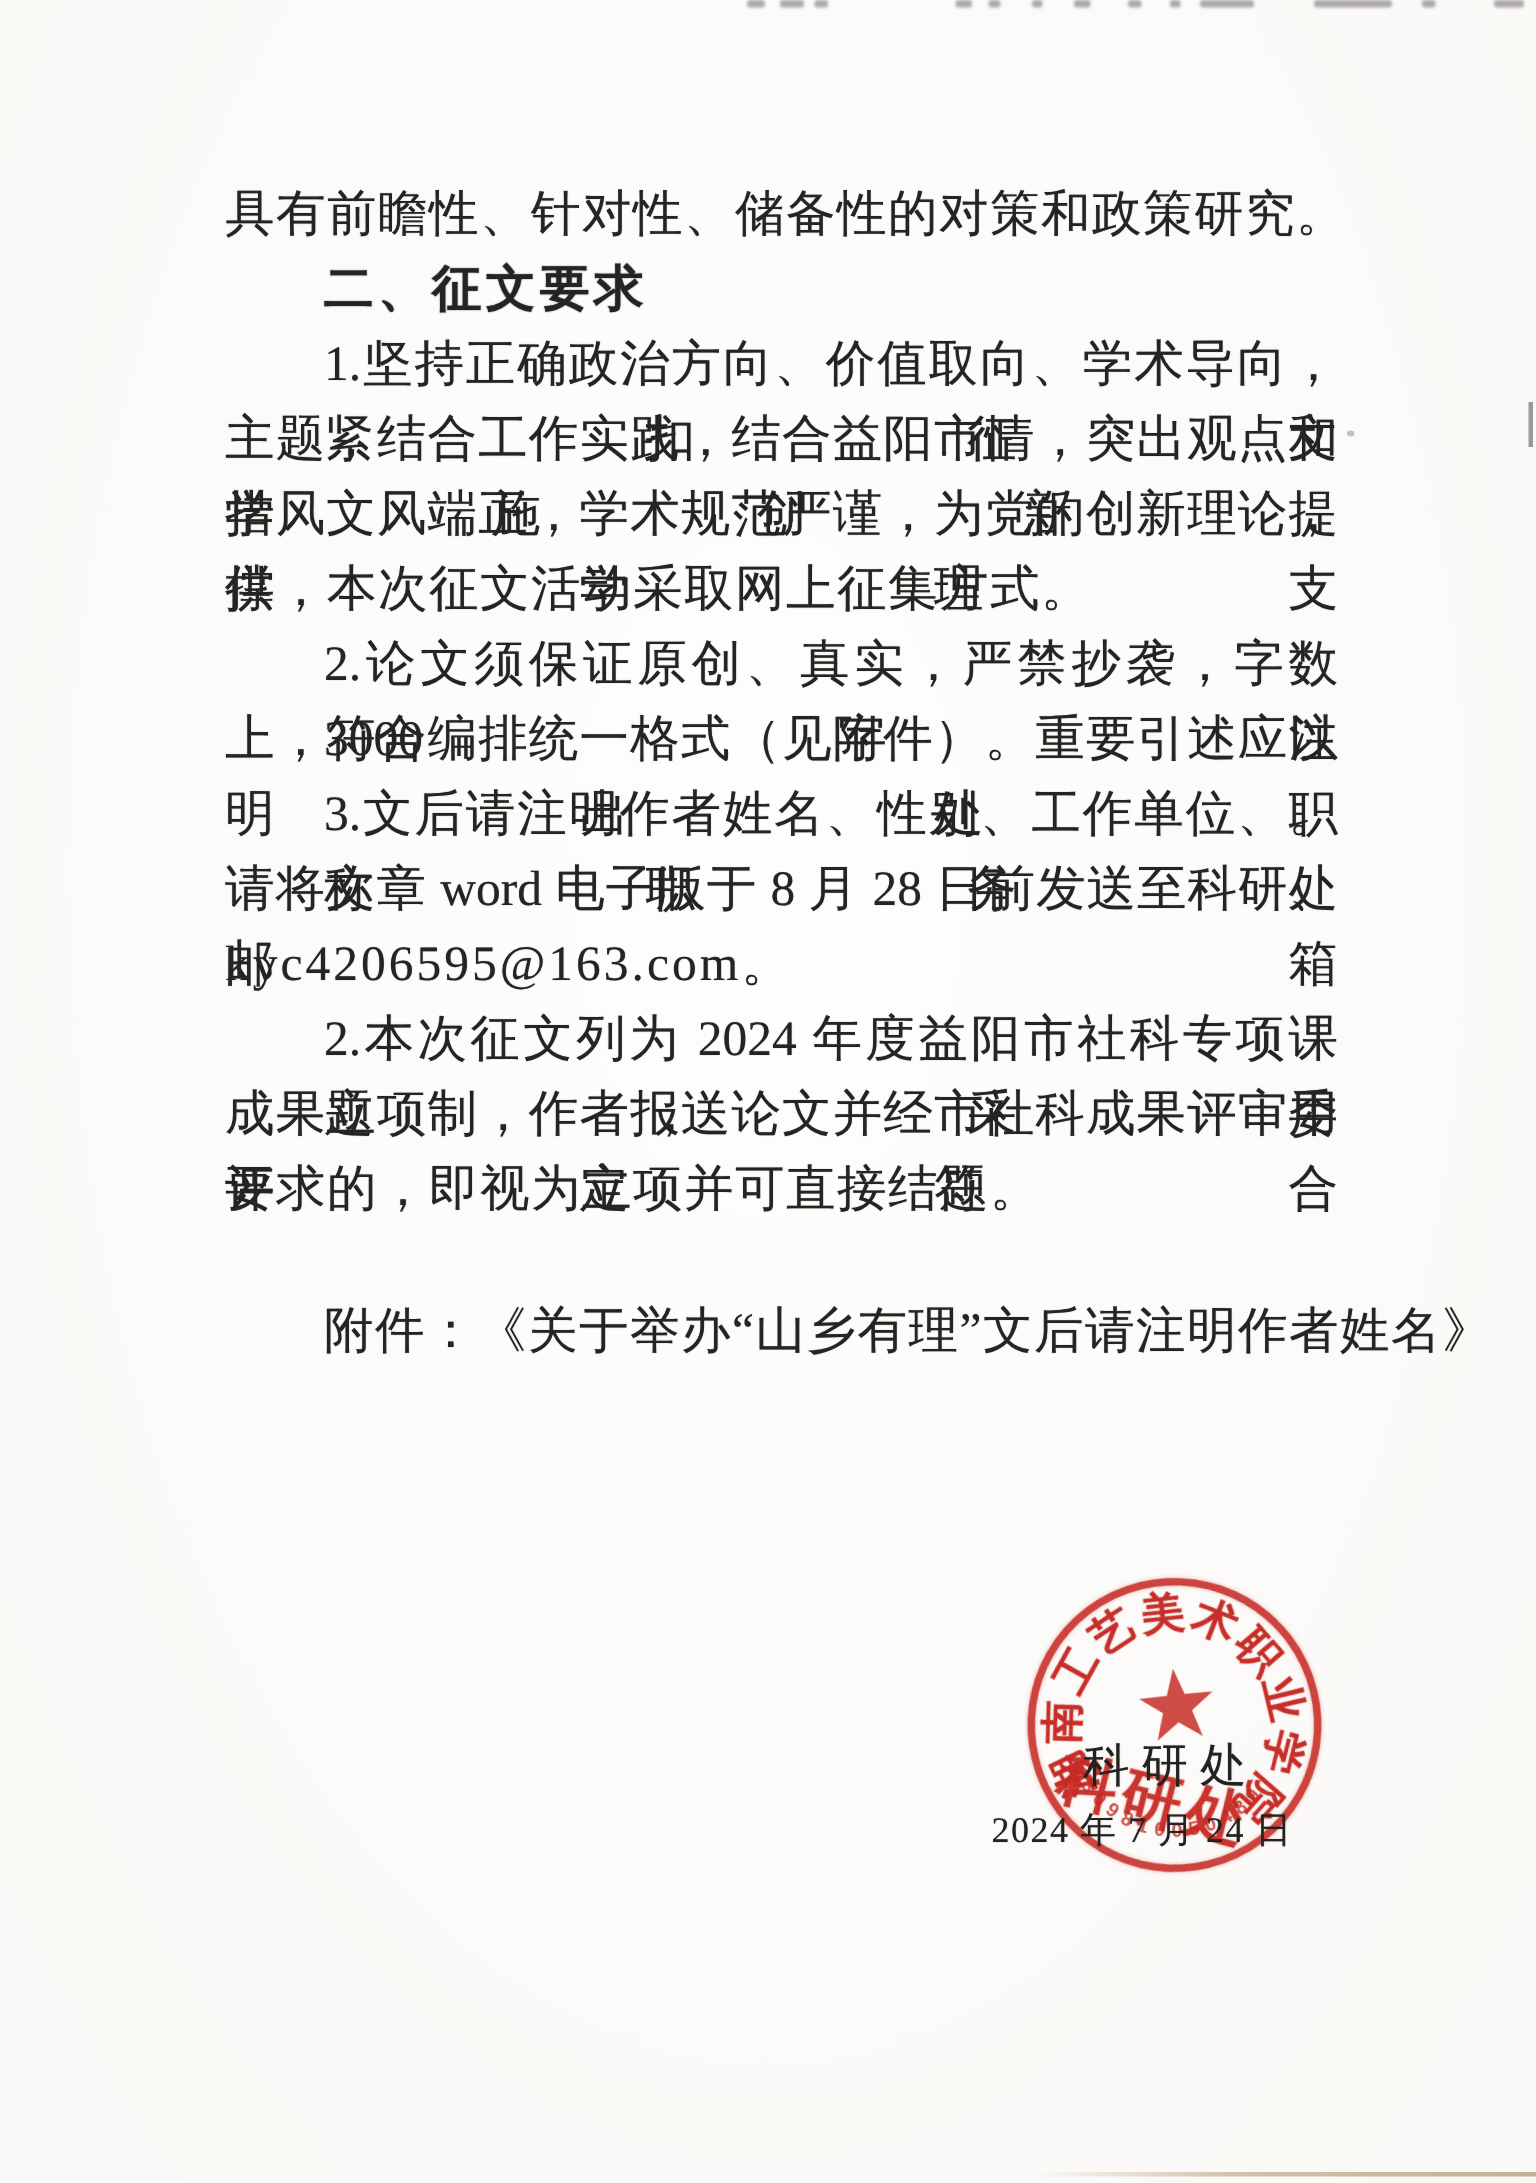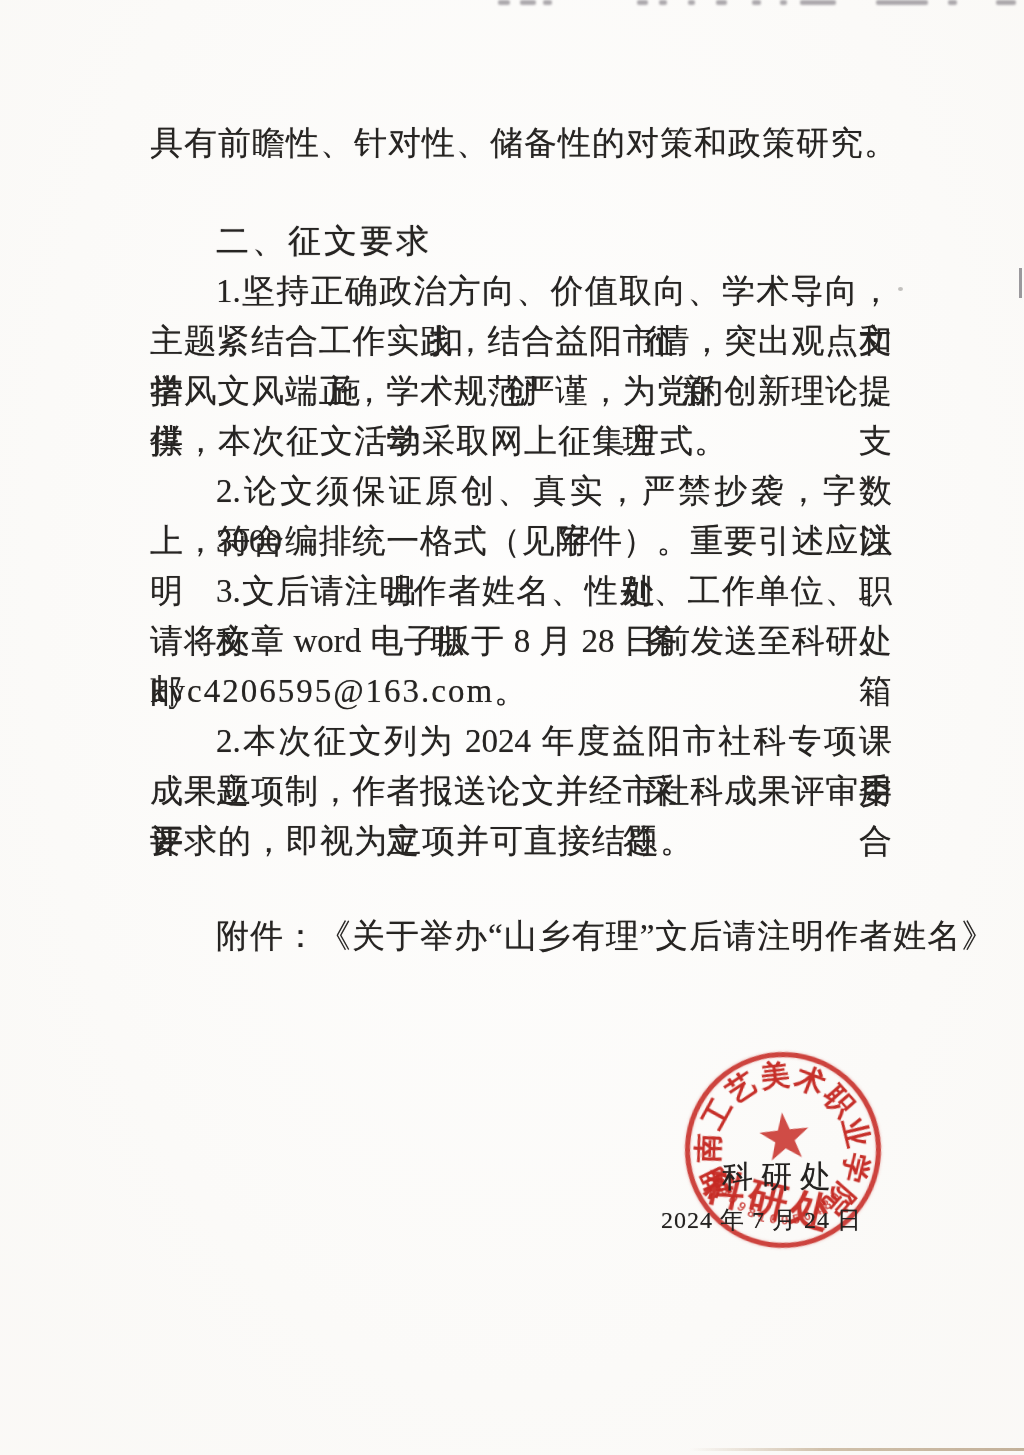--- a/index.html
+++ b/index.html
@@ -18,21 +18,21 @@
   .doc{
     position:absolute;left:150px;top:118px;width:742px;
     font-size:33px;line-height:50px;color:#262422;
     text-shadow:0 0 .7px rgba(45,42,40,.55);
     letter-spacing:1px;
   }
   .ln{height:50px;white-space:nowrap;}
   .ln.j{white-space:normal;text-align:justify;text-align-last:justify;letter-spacing:0;}
   .ln.ind{padding-left:66px;}
   .ln.ind.j{padding-left:66px;}
-  .ln.hd{font-weight:normal;letter-spacing:3px;text-shadow:0 0 1px rgba(30,28,26,.8);margin-top:48px;}
+  .ln.hd{font-weight:bold;letter-spacing:3px;text-shadow:0 0 1px rgba(30,28,26,.8);}
   .ln.latin{letter-spacing:2px;}
   .ln.attach{margin-top:45px;letter-spacing:1px;}
   
   .sig-dept{
     position:absolute;left:722px;top:1156px;
     font-size:31px;letter-spacing:8px;color:#242220;
     text-shadow:0 0 .7px rgba(45,42,40,.55);white-space:nowrap;z-index:3;
   }
   .sig-date{
     position:absolute;left:661px;top:1204px;

